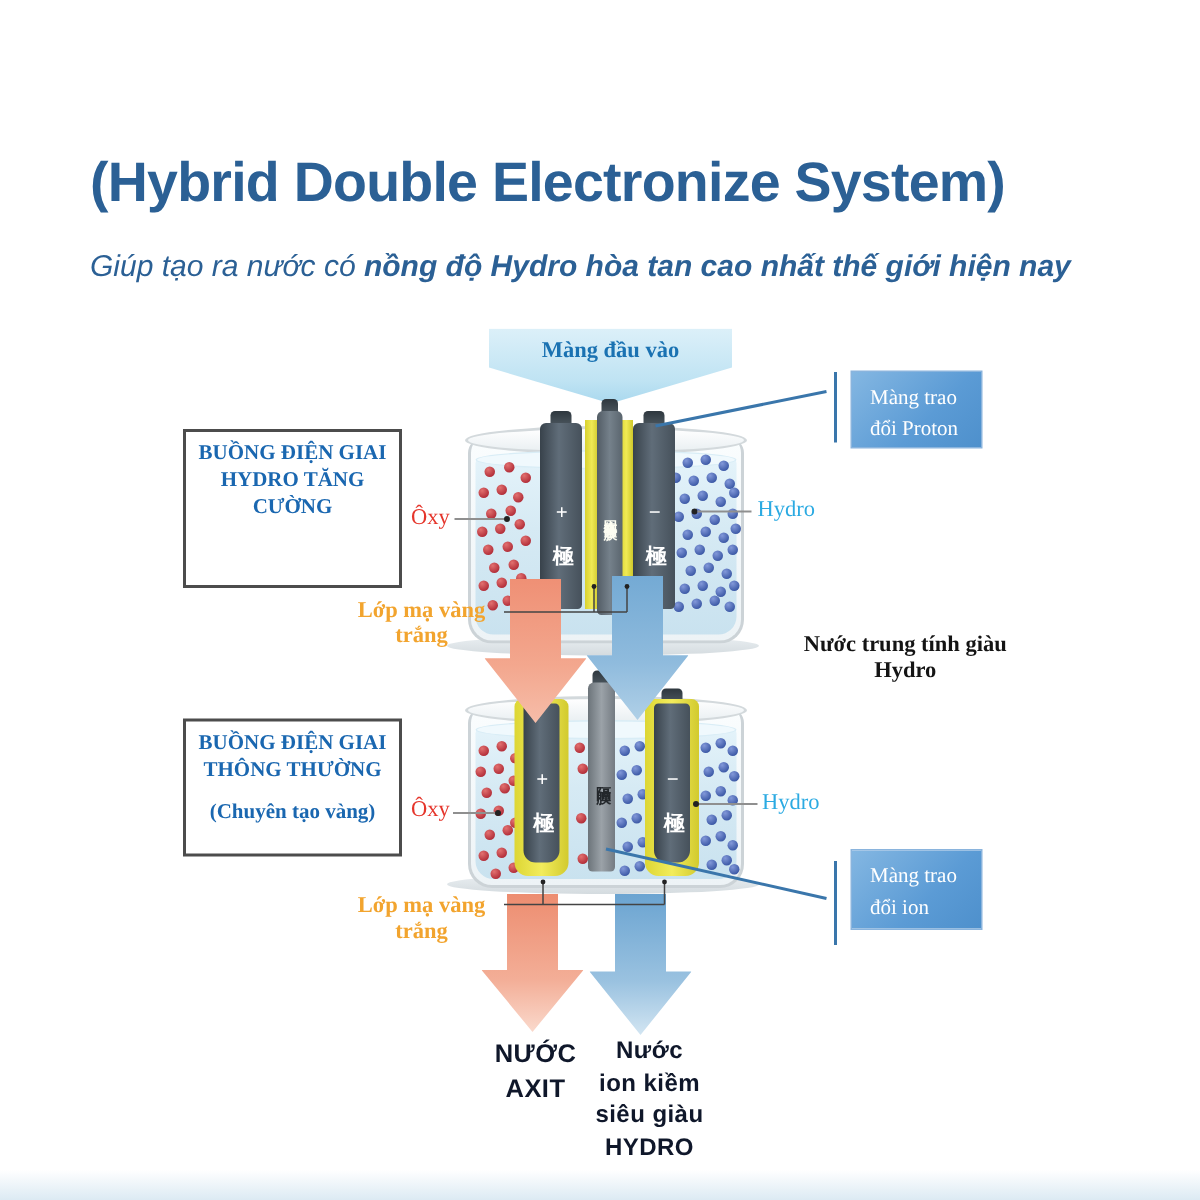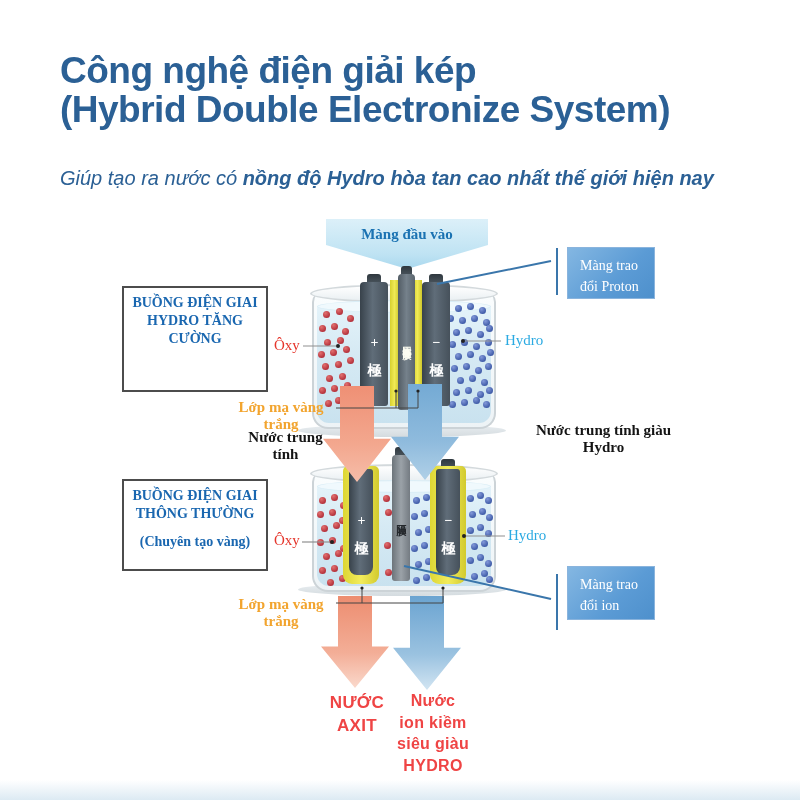--- a/index.html
+++ b/index.html
@@ -4,21 +4,21 @@
 <style>
   html,body{margin:0;padding:0;background:#fff;}
   #stage{position:relative;width:800px;height:800px;background:#fff;overflow:hidden;
          font-family:"Liberation Serif",serif;}
   .abs{position:absolute;}
   .pre{white-space:pre-line;}
 
   
   .title{left:60px;color:#2b6095;font-family:"Liberation Sans",sans-serif;
          font-weight:bold;font-size:37px;line-height:1.0;letter-spacing:-0.5px;}
-  #title1{top:52px;} #title2{top:91px;}
+  #title1{top:52px;} #title2{top:103px;}
   .subtitle{left:60px;top:167px;color:#2b6095;font-family:"Liberation Sans",sans-serif;
             font-style:italic;font-size:20px;}
   .subtitle b{font-weight:bold;}
 
   
   .banner{left:326px;top:219px;width:162px;height:50px;
           background:linear-gradient(180deg,#dcf0f9 0%,#bfe3f3 70%,#a9d8ee 100%);
           clip-path:polygon(0 0,100% 0,100% 52%,50% 100%,0 52%);
           text-align:center;color:#1a72b2;font-weight:bold;font-size:15px;padding-top:0;}
   .banner span{display:inline-block;margin-top:7px;}
@@ -62,40 +62,39 @@
   .infobox .n{font-size:14px;line-height:1.3;margin-top:10px;}
 
   .callout{background:linear-gradient(135deg,#84b7e2,#5b9bd5 60%,#4e90cc);
            border:1px solid #8ab4dd;color:#fff;font-size:14px;line-height:1.5;
            padding:7px 4px 4px 12px;box-sizing:border-box;}
 
   
   .lab{font-size:15px;font-weight:normal;}
   .oxy{color:#e5352b;} .hyd{color:#2baae2;} .gold{color:#f2a42e;font-weight:bold;}
   .black{color:#141414;text-align:center;font-weight:bold;}
-  .out{font-family:"Liberation Sans",sans-serif;color:#ef4444;font-weight:bold;
+  .out{font-family:"Liberation Sans",sans-serif;color:#0f172a;font-weight:bold;
        text-align:center;line-height:1.35;letter-spacing:0.3px;}
 
   
   .flow{clip-path:polygon(25% 0,75% 0,75% 55%,100% 55%,50% 100%,0 55%,25% 55%);}
   .fo-top{background:linear-gradient(180deg,#ef9075 0%,#f3a78e 60%,#f6bda9 100%);}
   .fb-top{background:linear-gradient(180deg,#74aad4 0%,#8fbbdd 60%,#b0d0e7 100%);}
   .fo-bot{background:linear-gradient(180deg,#ed8d70 0%,#f3ae97 62%,#fad9cc 100%);}
   .fb-bot{background:linear-gradient(180deg,#6ba4d1 0%,#9ac2e0 62%,#d2e5f2 100%);}
 
   .wash{left:0;top:780px;width:800px;height:20px;
         background:linear-gradient(180deg,rgba(220,234,243,0),#dceaf3);}
   svg.lines{pointer-events:none;}
 </style>
 </head>
 <body>
 
 <div id="stage">
 
-  <div class="abs title" id="title1">Công nghệ điện giải kép</div>
   <div class="abs title" id="title2">(Hybrid Double Electronize System)</div>
   <div class="abs subtitle">
     <span>Giúp tạo ra nước có </span><b>nồng độ Hydro hòa tan cao nhất thế giới hiện nay</b>
   </div>
 
   <div class="abs banner">
     <span>Màng đầu vào</span>
   </div>
 
   <div class="abs base" style="left:298px;top:424px;width:208px;height:13px;"></div>
@@ -186,22 +185,20 @@
 HYDRO TĂNG
 CƯỜNG</div>
   </div>
   <div class="abs callout pre" style="left:567px;top:247px;width:88px;height:52px;z-index:6;">Màng trao
 đổi Proton</div>
 
   <div class="abs lab oxy" style="left:274px;top:337px;z-index:6;">Ôxy</div>
   <div class="abs lab hyd" style="left:505px;top:332px;z-index:6;">Hydro</div>
   <div class="abs lab gold" style="left:226px;top:399px;width:110px;text-align:center;z-index:6;">Lớp mạ vàng trắng</div>
 
-  <div class="abs lab black pre" style="left:238px;top:429px;width:95px;z-index:6;">Nước trung
-tính</div>
   <div class="abs lab black pre" style="left:501px;top:422px;width:205px;z-index:6;">Nước trung tính giàu
 Hydro</div>
   <div class="abs flow fo-top" style="left:323px;top:386px;width:68px;height:96px;z-index:4;"></div>
   <div class="abs flow fb-top" style="left:391px;top:384px;width:68px;height:96px;z-index:4;"></div>
 
   <div class="abs base" style="left:298px;top:583px;width:208px;height:13px;"></div>
   <div class="abs beaker" style="left:312px;top:472px;width:180px;height:118px;">
     <div class="rim"></div>
     <div class="water"></div>
     <div class="surface"></div>

